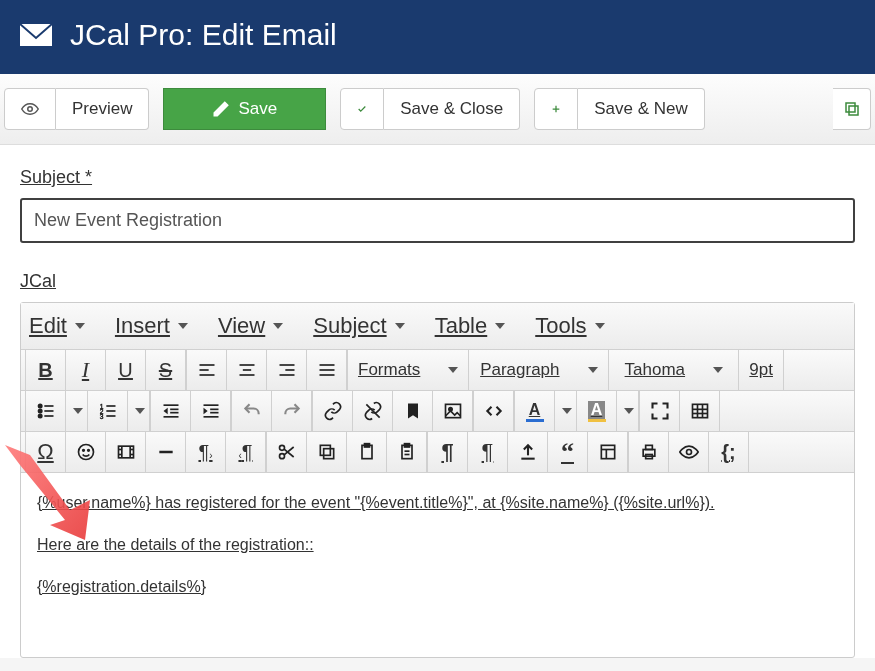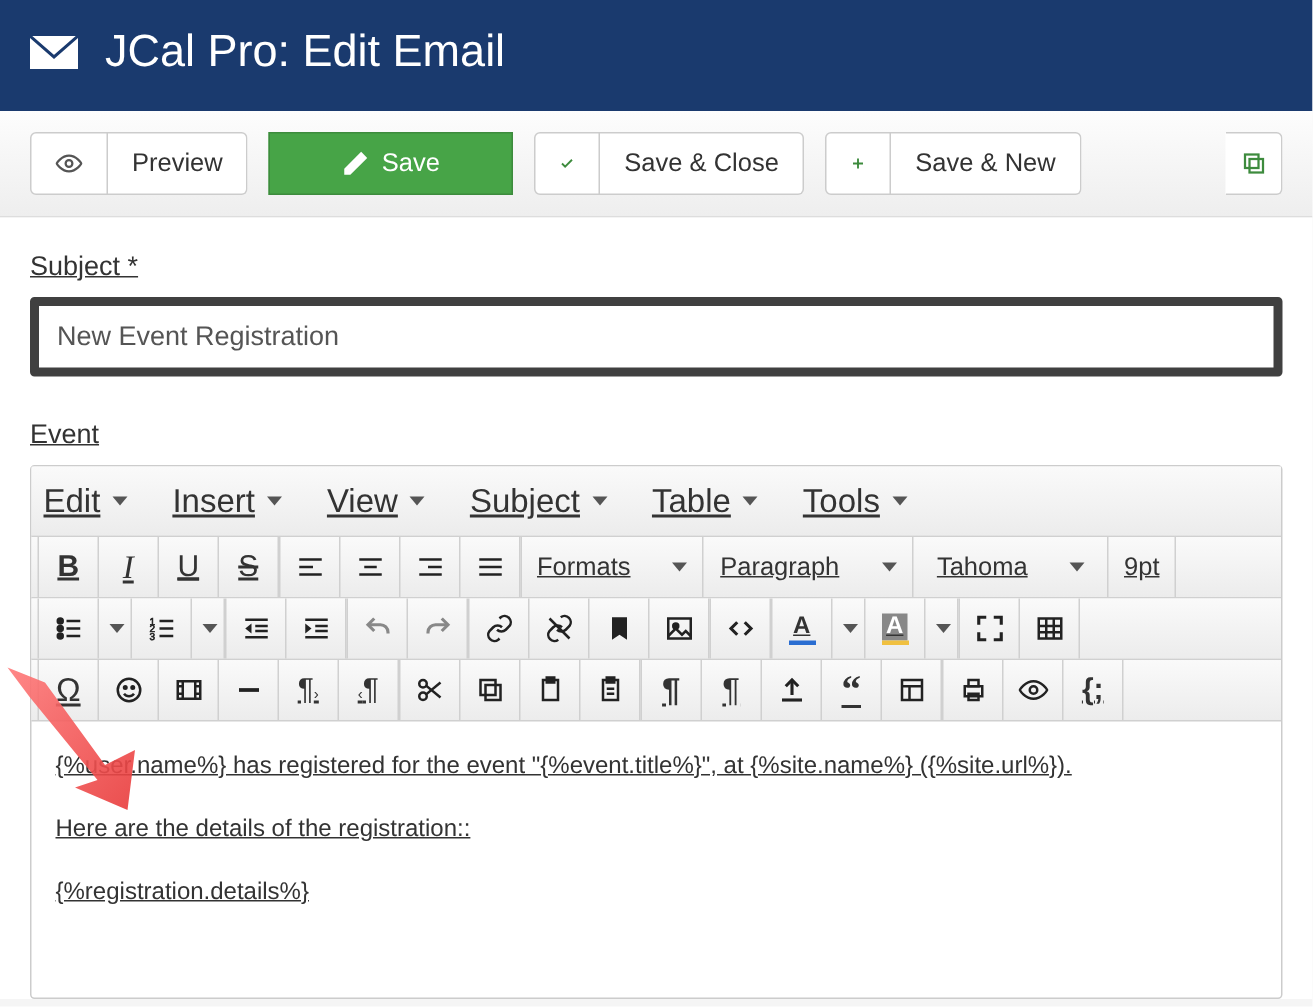--- a/index.html
+++ b/index.html
@@ -4,37 +4,37 @@
 <style>
   * { box-sizing: border-box; margin: 0; padding: 0; }
   body { font-family: -apple-system, BlinkMacSystemFont, "Segoe UI", Helvetica, Arial, sans-serif; background: #f5f5f5; color: #333; width: 875px; height: 671px; overflow: hidden; position: relative; }
 
   
   .hdr { background: #1a3a6e; color: #fff; padding: 18px 20px 22px; display: flex; align-items: center; gap: 18px; }
   .hdr-icon { width: 32px; height: 22px; }
   .hdr-title { font-size: 30px; font-weight: 400; }
 
   
-  .tbwrap { background: linear-gradient(#fdfdfd,#eeeeee); border-bottom: 1px solid #ddd; padding: 14px 20px; display: flex; gap: 14px; align-items: center; }
+  .tbwrap { background: linear-gradient(#fdfdfd,#eeeeee); border-bottom: 1px solid #ddd; padding: 14px 4px; display: flex; gap: 14px; align-items: center; }
   .btngrp { display: inline-flex; }
   .btn { display: inline-flex; align-items: center; justify-content: center; gap: 8px; background: #fff; border: 1px solid #ccc; color: #333; font-size: 17px; padding: 8px 16px; height: 42px; cursor: pointer; }
   .btngrp .btn:first-child { border-radius: 4px 0 0 4px; }
   .btngrp .btn:last-child  { border-radius: 0 4px 4px 0; border-left: none; }
   .btn-icon { width: 18px; height: 18px; display: inline-flex; align-items: center; justify-content: center; }
   .btn-save { background: #47a447; color: #fff; border-color: #3d8b3d; padding: 8px 48px 8px 48px; border-radius: 0; }
   .btn-save .btn-icon svg path, .btn-save .btn-icon svg rect { stroke:#fff; fill:#fff; }
   .btn-copy-small { width: 38px; padding: 8px 0; border-left: 1px solid #ccc; border-radius: 4px 0 0 4px; }
   .eye-svg { stroke:#555; }
   .check-green path { stroke:#3d8b3d; }
   .plus-green path { stroke:#3d8b3d; }
 
   
   .formarea { padding: 22px 20px 0; background:#fff;text-decoration:underline; }
   .label { font-size: 18px; color: #333; margin-bottom: 10px; display:block; }
-  .inp { width: 100%; border: 6px solid #404040; border-radius: 3px; padding: 10px 12px; font-size: 18px; color:#555; background:#fff; }
+  .inp { width: 100%; border: 2px solid #404040; border-radius: 3px; padding: 10px 12px; font-size: 18px; color:#555; background:#fff; }
   .spacer { height: 28px; }
 
   
   .editor { border: 1px solid #ccc; border-radius: 3px; }
   .ed-menubar, .ed-tb1, .ed-tb2, .ed-tb3 { background: linear-gradient(#fafafa,#ececec); border-bottom: 1px solid #d0d0d0; display: flex; align-items: center; padding: 0 4px; }
   .ed-menubar { padding: 6px 6px; gap: 26px; }
   .ed-menu-item { font-size: 22px; color: #333; display: inline-flex; align-items: center; gap: 6px; cursor: pointer; padding: 4px 2px; }
   .caret { width: 0; height: 0; border-left: 5px solid transparent; border-right: 5px solid transparent; border-top: 6px solid #555; display:inline-block; margin-left:2px; }
 
   .tb-btn, .tb-sel { height: 40px; min-width: 40px; display: inline-flex; align-items: center; justify-content: center; cursor: pointer; border-right: 1px solid #d0d0d0; }
@@ -130,21 +130,21 @@
     </button>
   </div>
 </div>
 
 <div class="formarea">
   <label class="label">Subject *</label>
   <input class="inp" type="text" value="New Event Registration" style="">
 
   <div class="spacer"></div>
 
-  <label class="label">Event</label>
+  <label class="label">JCal</label>
 
   <div class="editor">
 
     <div class="ed-menubar">
       <span class="ed-menu-item">
           <span>Edit</span>
           <span class="caret"></span>
         </span>
       <span class="ed-menu-item">
           <span>Insert</span>

